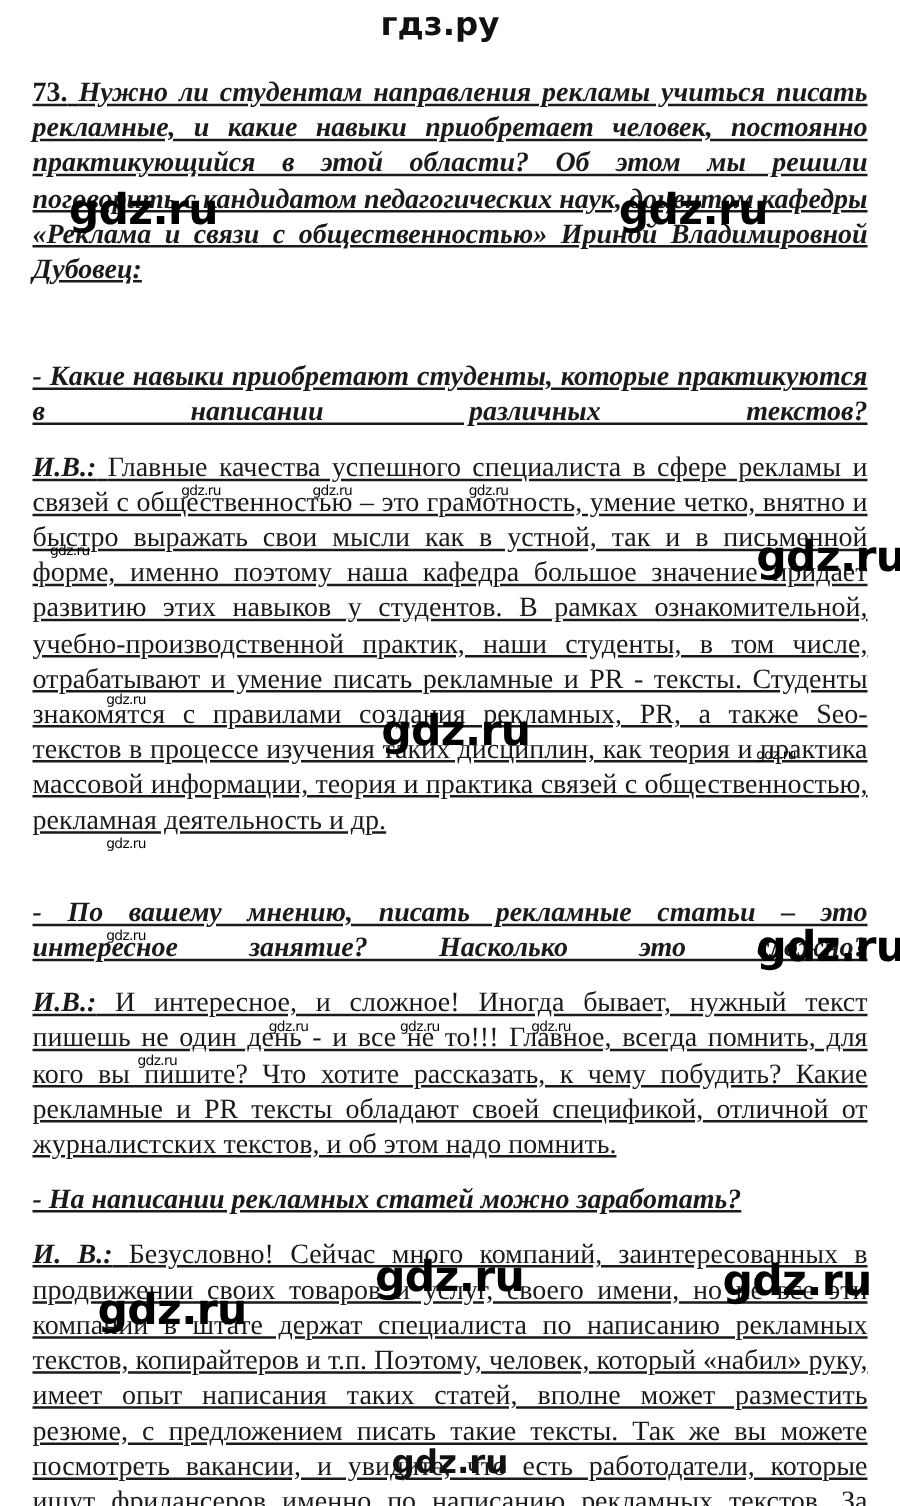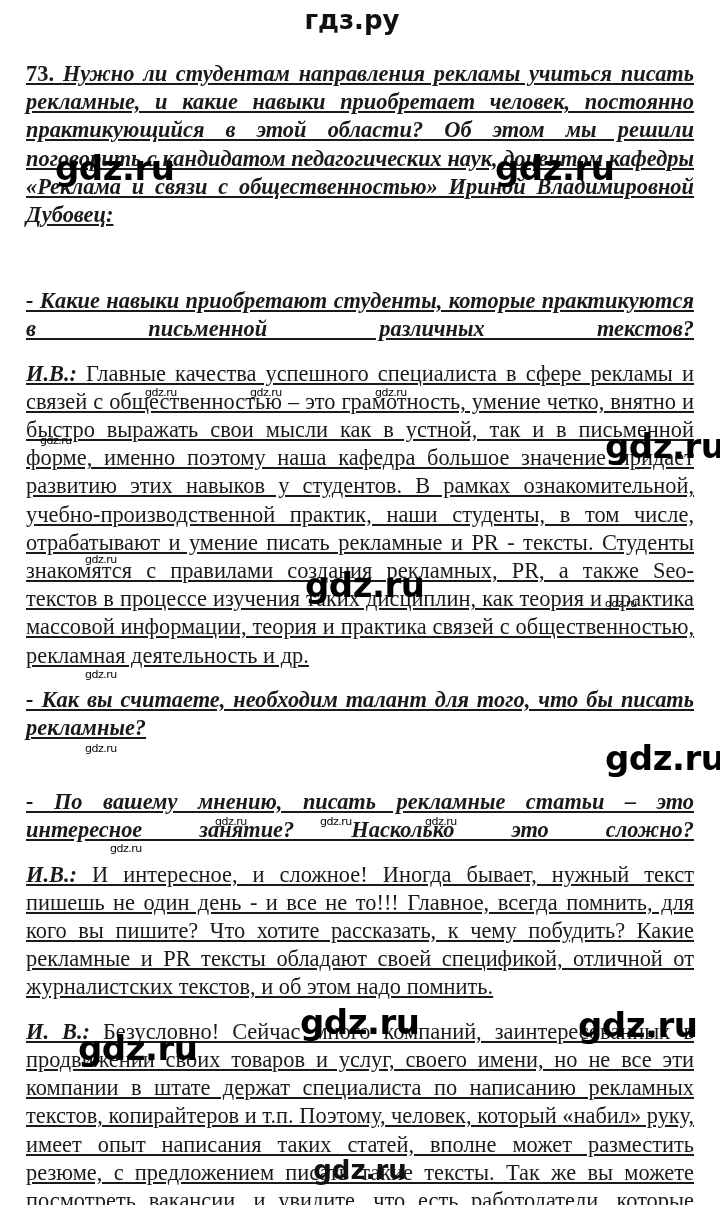--- a/index.html
+++ b/index.html
@@ -34,35 +34,35 @@
 
 <div class="header">гдз.ру</div>
 
 <div class="doc">
   <p class="q">
     <span style="font-style:normal;">73.</span>
     <span>Нужно ли студентам направления рекламы учиться писать рекламные, и какие навыки приобретает человек, постоянно практикующийся в этой области? Об этом мы решили поговорить с кандидатом педагогических наук, доцентом кафедры «Реклама и связи с общественностью» Ириной Владимировной Дубовец:</span>
   </p>
   <div style="height:26px"></div>
 
-  <p class="q">- Какие навыки приобретают студенты, которые практикуются в письменной различных текстов?</p>
+  <p class="q">- Какие навыки приобретают студенты, которые практикуются в написании различных текстов?</p>
   <p class="last-free">
     <span class="a-label">И.В.:</span>
     <span>Главные качества успешного специалиста в сфере рекламы и связей с общественностью – это грамотность, умение четко, внятно и быстро выражать свои мысли как в устной, так и в письменной форме, именно поэтому наша кафедра большое значение придает развитию этих навыков у студентов. В рамках ознакомительной, учебно-производственной практик, наши студенты, в том числе, отрабатывают и умение писать рекламные и PR - тексты. Студенты знакомятся с правилами создания рекламных, PR, а также Seo-текстов в процессе изучения таких дисциплин, как теория и практика массовой информации, теория и практика связей с общественностью, рекламная деятельность и др.</span>
   </p>
 
-  <p class="q last-free">- Как вы считаете, необходим талант для того, что бы писать рекламные?</p>
   <div style="height:14px"></div>
 
   <p class="q">- По вашему мнению, писать рекламные статьи – это интересное занятие? Насколько это сложно?</p>
   <p class="last-free">
     <span class="a-label">И.В.:</span>
     <span>И интересное, и сложное! Иногда бывает, нужный текст пишешь не один день - и все не то!!! Главное, всегда помнить, для кого вы пишите? Что хотите рассказать, к чему побудить? Какие рекламные и PR тексты обладают своей спецификой, отличной от журналистских текстов, и об этом надо помнить.</span>
   </p>
 
+  <p class="q last-free">- На написании рекламных статей можно заработать?</p>
   <p class="last-free">
     <span class="a-label">И. В.:</span>
     <span>Безусловно! Сейчас много компаний, заинтересованных в продвижении своих товаров и услуг, своего имени, но не все эти компании в штате держат специалиста по написанию рекламных текстов, копирайтеров и т.п. Поэтому, человек, который «набил» руку, имеет опыт написания таких статей, вполне может разместить резюме, с предложением писать такие тексты. Так же вы можете посмотреть вакансии, и увидите, что есть работодатели, которые ищут фрилансеров именно по написанию рекламных текстов. За эффективный рекламный текст заказчик готов заплатить хорошие деньги, и это мировая практика. А вот студенческие годы - прекрасная пора для овладения этими навыками.</span>
   </p>
 
 </div>
 
 <div class="wm big" style="left:55px; top:148px;">gdz.ru</div>
 <div class="wm big" style="left:495px; top:148px;">gdz.ru</div>
 <div class="wm small" style="left:145px; top:386px;">gdz.ru</div>

